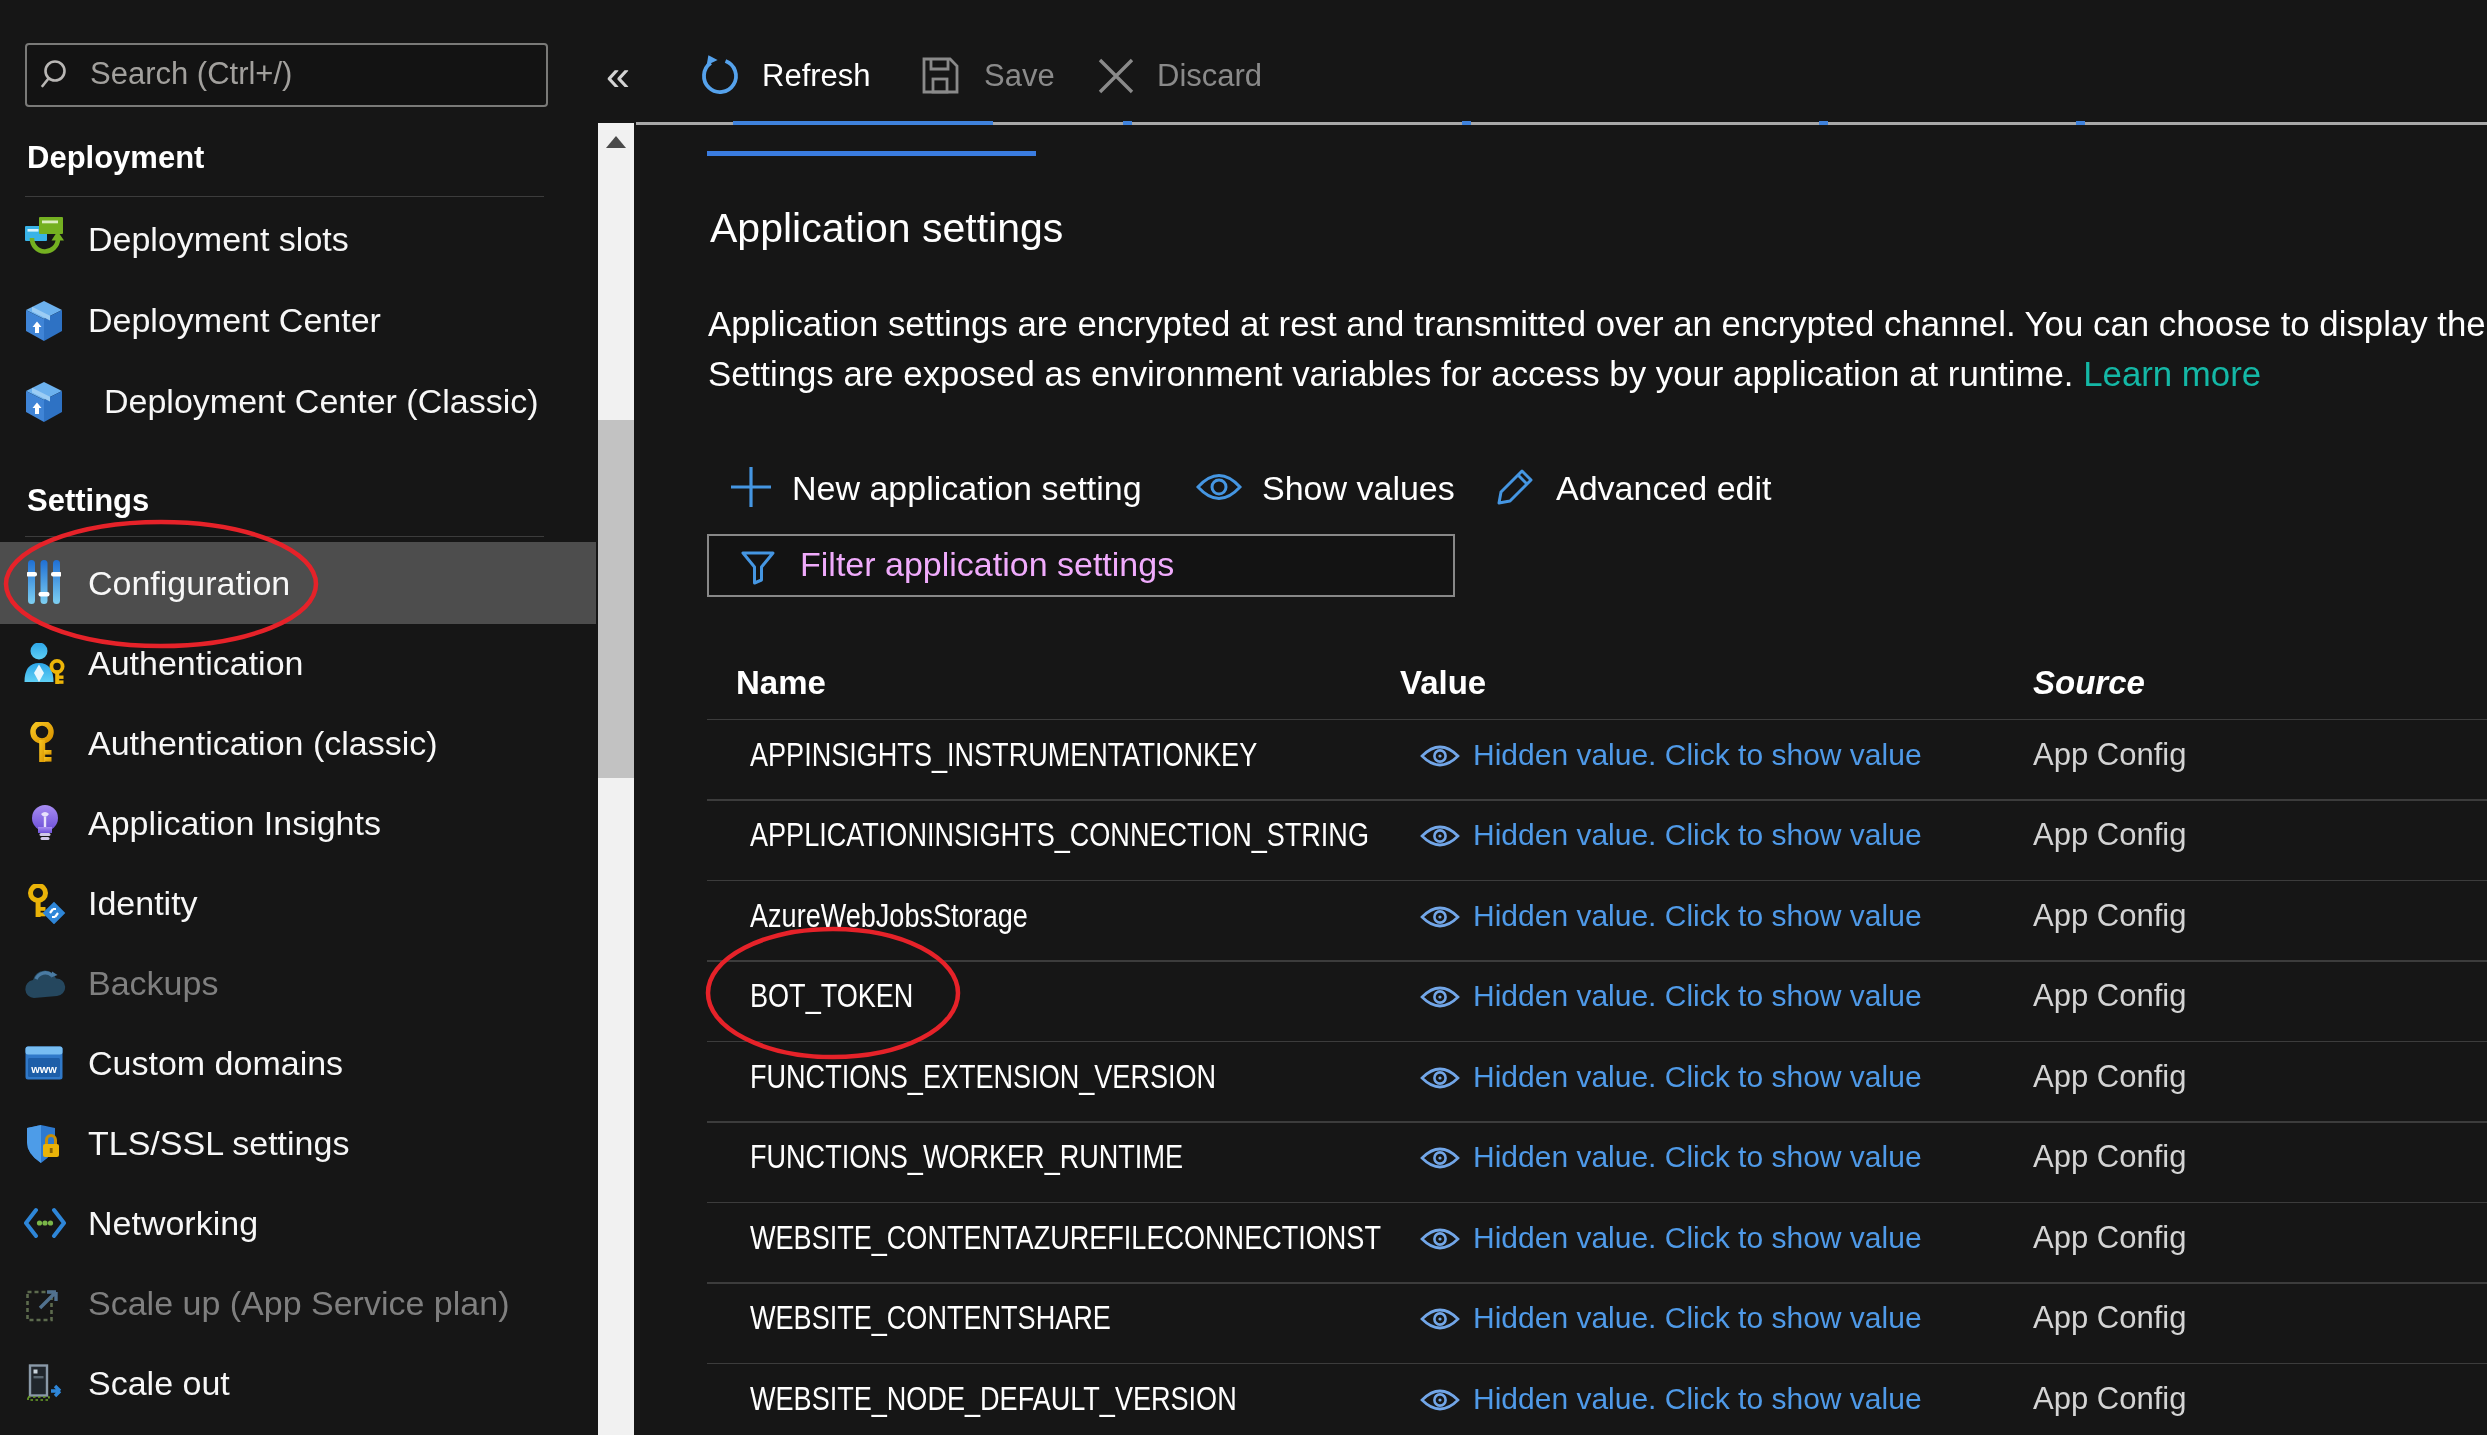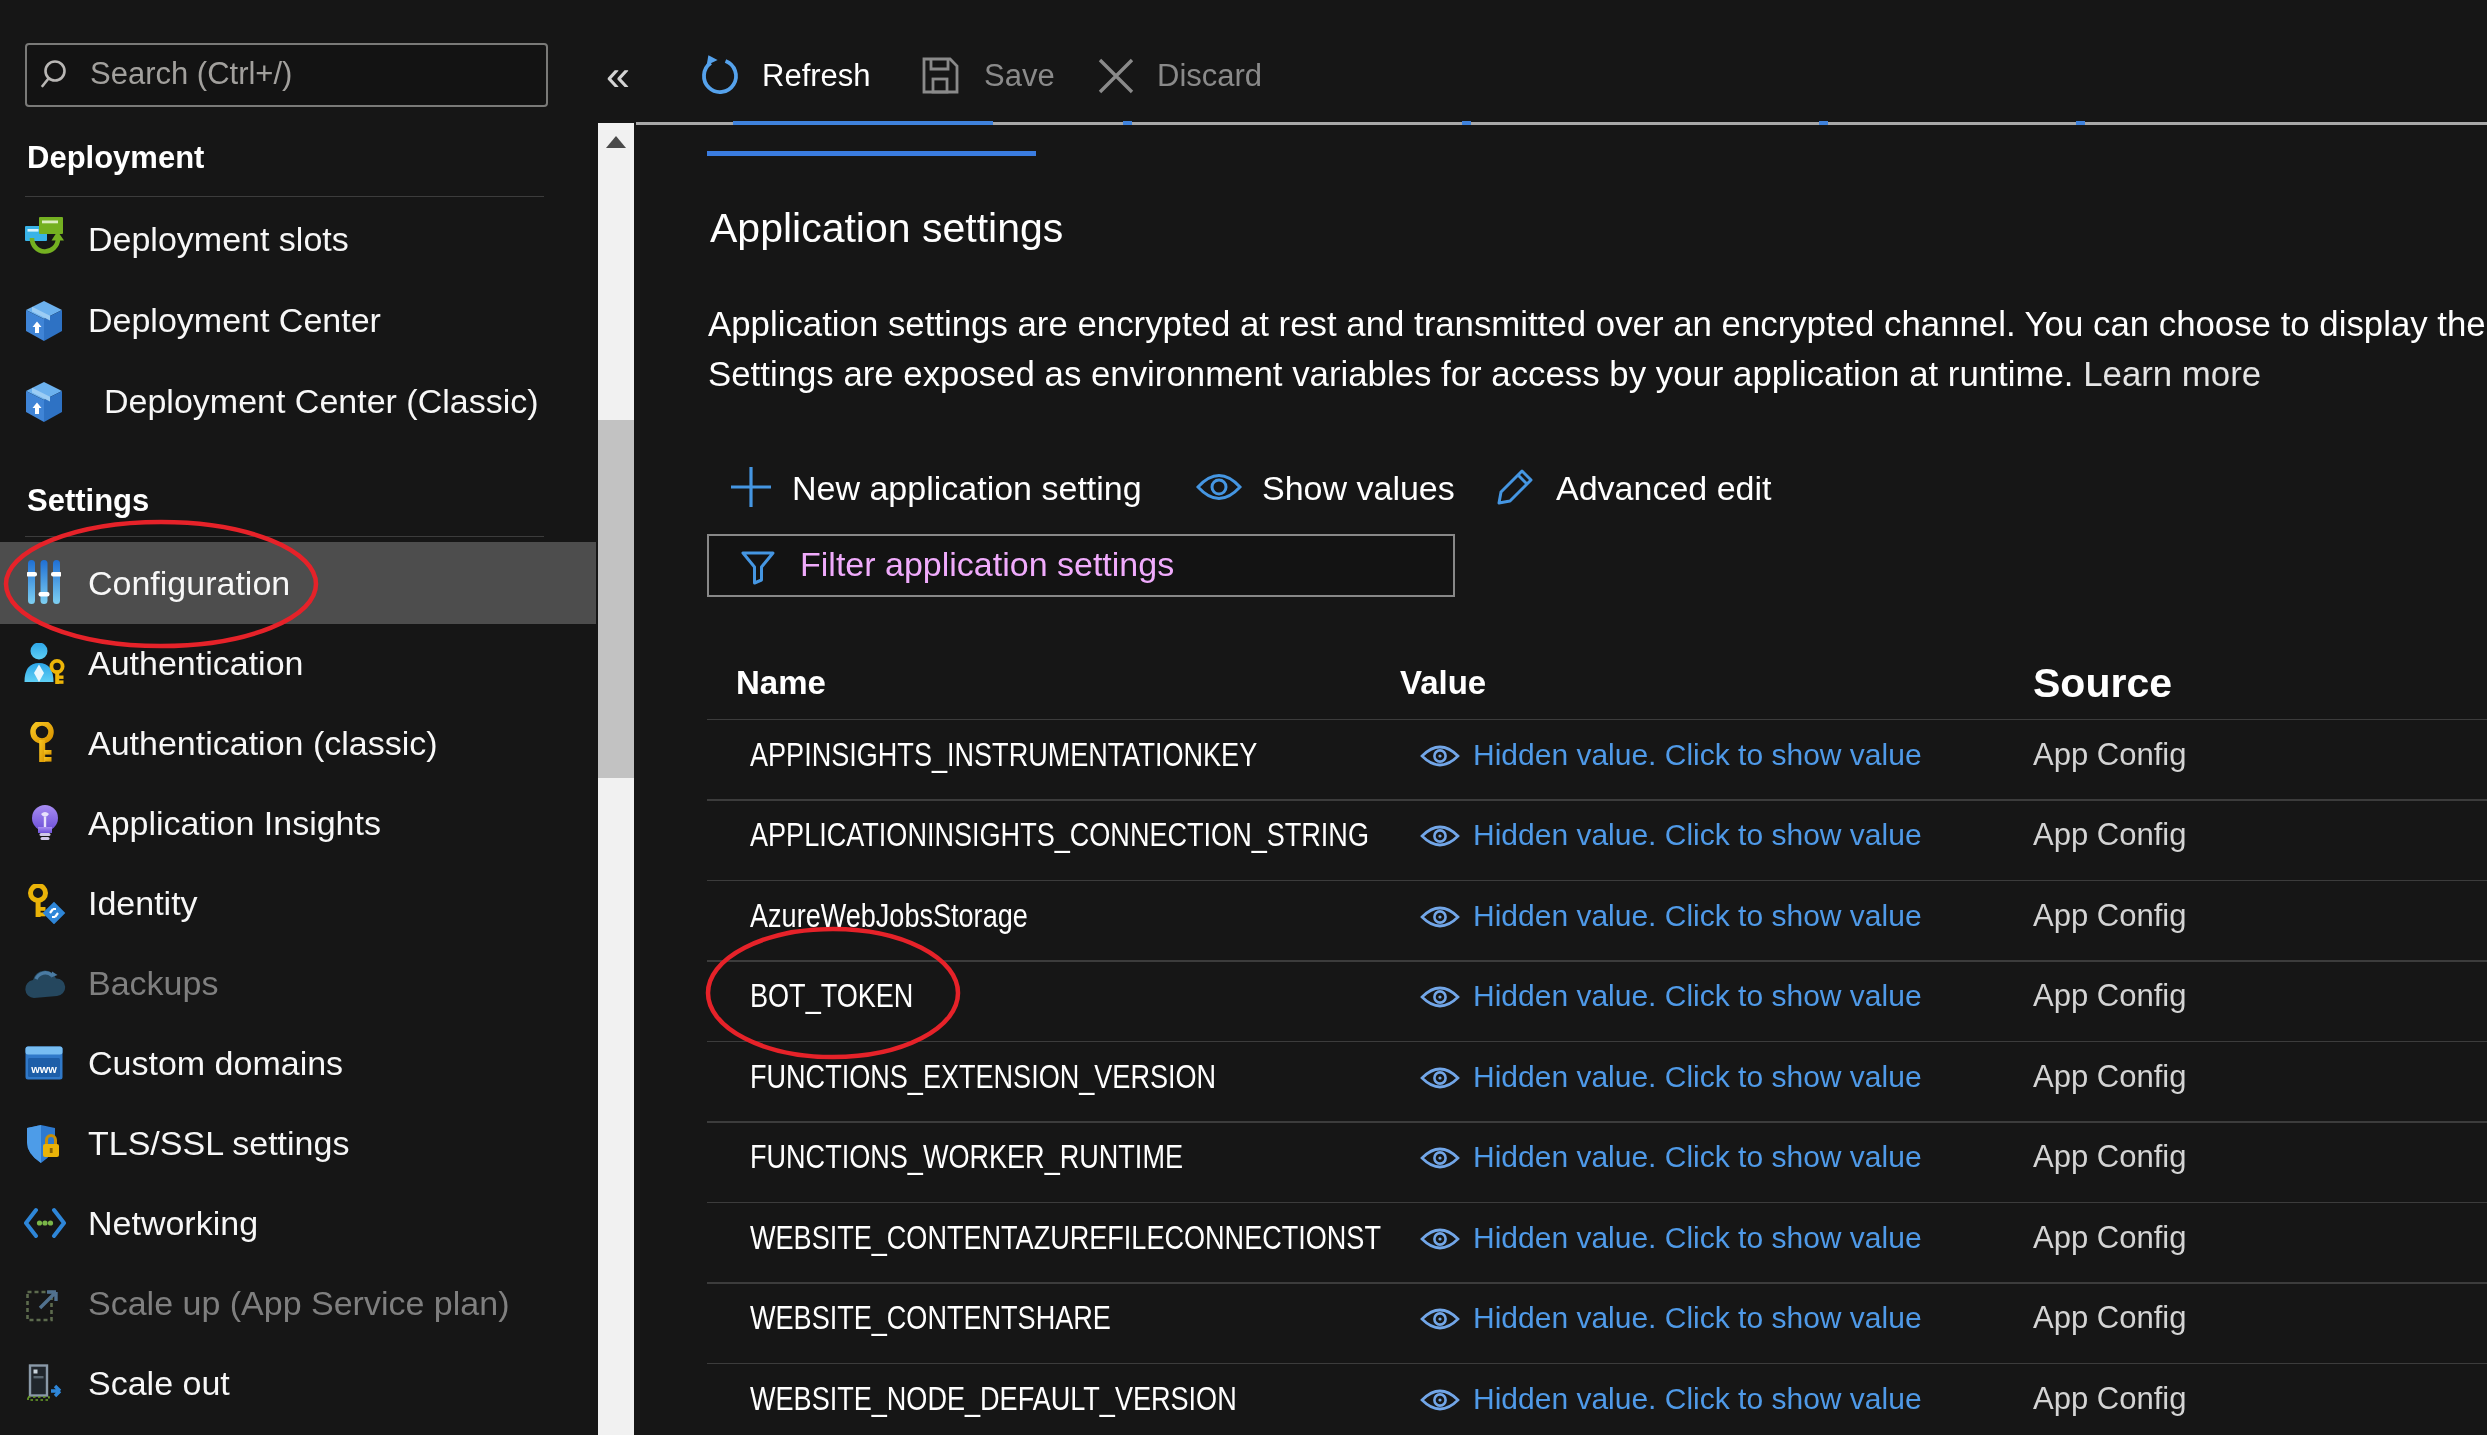--- a/index.html
+++ b/index.html
@@ -221,21 +221,21 @@
 <div class="abs" style="left:1462px;top:120.5px;width:9px;height:4px;background:#3f82dc;"></div>
 <div class="abs" style="left:1819px;top:120.5px;width:9px;height:4px;background:#3f82dc;"></div>
 <div class="abs" style="left:2076px;top:120.5px;width:9px;height:4px;background:#3f82dc;"></div>
 
 <div class="abs" style="left:707px;top:150.5px;width:329px;height:5.5px;background:#3a7ce0;"></div>
 
 <div class="txt" style="left:710px;top:205px;font-size:41px;font-weight:400;">Application settings</div>
 
 <div class="txt" style="left:708px;top:299px;font-size:34.8px;line-height:50px;">
 Application settings are encrypted at rest and transmitted over an encrypted channel. You can choose to display them in plain text in<br>
-Settings are exposed as environment variables for access by your application at runtime. <span style="color:#e5e5e5;">Learn more</span>
+Settings are exposed as environment variables for access by your application at runtime. <span style="color:#14b8a6;">Learn more</span>
 </div>
 
 <svg class="abs" style="left:729px;top:465px;" width="44" height="44" viewBox="0 0 44 44">
   <path d="M22 2 V42 M2 22 H42" stroke="#4596e2" stroke-width="3.2"></path>
 </svg>
 <div class="txt cv" style="left:792px;top:468px;height:40px;font-size:34px;text-align:center;">New application setting</div>
 
 <svg class="abs" style="left:1196px;top:470px;" width="46" height="34" viewBox="0 0 46 34">
   <path d="M2 17 Q 23 -6 44 17 Q 23 40 2 17 z" fill="none" stroke="#4596e2" stroke-width="3"></path>
   <circle cx="23" cy="17" r="7" fill="none" stroke="#4596e2" stroke-width="3"></circle>
@@ -249,21 +249,21 @@
 <div class="txt cv" style="left:1556px;top:468px;height:40px;font-size:34px;">Advanced edit</div>
 
 <div class="abs" style="left:707px;top:534px;width:744px;height:59px;border:2px solid #888888;background:#131313;"></div>
 <svg class="abs" style="left:740px;top:549px;" width="36" height="36" viewBox="0 0 36 36">
   <path d="M3 4 H33 L21.5 18 V31 L14.5 34 V18 Z" fill="none" stroke="#4596e2" stroke-width="3" stroke-linejoin="round"></path>
 </svg>
 <div class="txt cv" style="left:800px;top:535px;height:58px;font-size:34px;color:#f0abfc;">Filter application settings</div>
 
 <div class="txt cv" style="left:736px;top:663px;height:40px;font-size:33px;font-weight:700;text-align:center;">Name</div>
 <div class="txt cv" style="left:1400px;top:663px;height:40px;font-size:33px;font-weight:700;">Value</div>
-<div class="txt cv" style="left:2033px;top:663px;height:40px;font-size:41px;font-weight:700;">Source</div>
+<div class="txt cv" style="left:2033px;top:663px;height:40px;font-size:33px;font-weight:700;font-style:italic;">Source</div>
 
 <div class="abs" style="left:707px;top:718.5px;width:1780px;height:1.5px;background:#3c3c3c;"></div>
 <div class="txt" style="left:750px;top:734.5px;height:40px;line-height:40px;font-size:33px;transform:scaleX(0.82);transform-origin:0 0;">APPINSIGHTS_INSTRUMENTATIONKEY</div>
 <svg class="abs" style="left:1420px;top:742.5px;" width="40" height="26" viewBox="0 0 40 26">
   <path d="M2 13 Q 20 -5 38 13 Q 20 31 2 13 z" fill="none" stroke="#72a6e8" stroke-width="2.6"></path>
   <circle cx="20" cy="13" r="5.6" fill="none" stroke="#72a6e8" stroke-width="2.6"></circle>
   <circle cx="20" cy="13" r="1.6" fill="#72a6e8"></circle>
 </svg>
 <div class="txt" style="left:1473px;top:736.5px;height:36px;line-height:36px;font-size:30px;color:#4f9ae8;">Hidden value. Click to show value</div>
 <div class="txt" style="left:2033px;top:735.5px;height:38px;line-height:38px;font-size:31px;color:#d4d4d4;">App Config</div>

